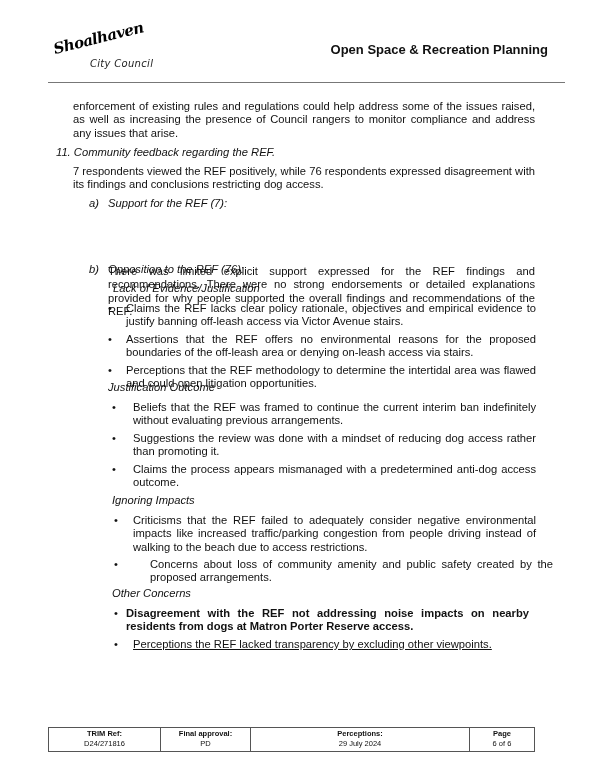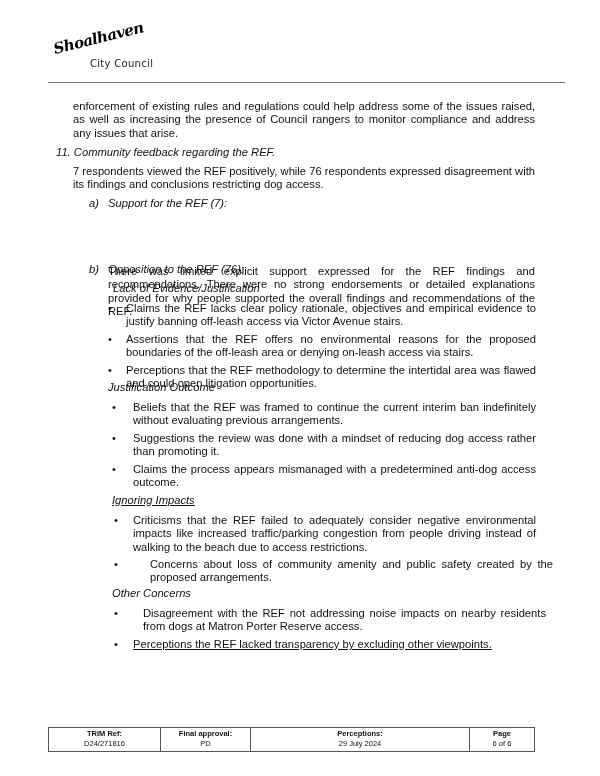--- a/index.html
+++ b/index.html
@@ -9,21 +9,21 @@
     }
     .logo { position: absolute; left: 56px; top: 40px; width: 100px; height: 36px; }
     .logo .brand {
       position: absolute; left: 0; top: 0;
       font-family: "DejaVu Serif", serif; font-style: italic; font-weight: bold;
       font-size: 15px; letter-spacing: -0.5px; transform: rotate(-14deg); transform-origin: left bottom;
       color: #000;
     }
     .logo .sub {
       position: absolute; left: 34px; top: 18px;
-      font-family: "DejaVu Sans", sans-serif; font-size: 10px; color: #222;
+      font-family: "DejaVu Sans", sans-serif; font-style: italic; font-size: 10px; color: #222;
       letter-spacing: 0.3px;
     }
     .header-right { position: absolute; right: 52px; top: 41px; text-align: right; }
     .header-right .title { font-weight: bold; font-size: 13px; line-height: 17px; }
     .header-right .sub { font-size: 12.5px; line-height: 18px; }
     .rule { position: absolute; left: 48px; right: 35px; top: 82px; height: 1px; background: #777; }
 
     .content { position: absolute; left: 0; top: 100px; width: 600px; font-size: 11.2px; line-height: 13.3px; }
     .p { position: absolute; text-align: justify; }
     .it { font-style: italic; }
@@ -39,20 +39,21 @@
   </style>
 </head>
 <body>
 
 <div class="logo">
   <span class="brand">Shoalhaven</span>
   <span class="sub">City Council</span>
 </div>
 
 <div class="header-right">
+  <div class="title">Open Space &amp; Recreation Planning</div>
 </div>
 <div class="rule"></div>
 
 <div class="content">
   <div class="p" style="left:73px; width:462px; top:0px;">enforcement of existing rules and regulations could help address some of the issues raised, as well as increasing the presence of Council rangers to monitor compliance and address any issues that arise.</div>
 
   <div class="p it" style="left:56px; top:46px;">
     <span>11.</span>
     <span>Community feedback regarding the REF.</span>
   </div>
@@ -91,34 +92,34 @@
   </div>
   <div class="bullet" style="left:112px; top:332px;">
     <span class="dot">•</span>
     <span class="txt" style="left:21px; width:403px;">Suggestions the review was done with a mindset of reducing dog access rather than promoting it.</span>
   </div>
   <div class="bullet" style="left:112px; top:363px;">
     <span class="dot">•</span>
     <span class="txt" style="left:21px; width:403px;">Claims the process appears mismanaged with a predetermined anti-dog access outcome.</span>
   </div>
 
-  <div class="p it" style="left:112px; top:394px;text-decoration:underline;">Ignoring Impacts</div>
+  <div class="p it" style="left:112px; top:394px;">Ignoring Impacts</div>
   <div class="bullet" style="left:114px; top:414px;">
     <span class="dot">•</span>
     <span class="txt" style="left:19px; width:403px;">Criticisms that the REF failed to adequately consider negative environmental impacts like increased traffic/parking congestion from people driving instead of walking to the beach due to access restrictions.</span>
   </div>
   <div class="bullet" style="left:114px; top:458px;">
     <span class="dot">•</span>
     <span class="txt" style="left:36px; width:403px;">Concerns about loss of community amenity and public safety created by the proposed arrangements.</span>
   </div>
 
   <div class="p it" style="left:112px; top:487px;">Other Concerns</div>
   <div class="bullet" style="left:114px; top:507px;">
     <span class="dot">•</span>
-    <span class="txt" style="left:29px; width:403px;">Disagreement with the REF not addressing noise impacts on nearby residents from dogs at Matron Porter Reserve access.</span>
+    <span class="txt" style="left:12px; width:403px;font-weight:bold;">Disagreement with the REF not addressing noise impacts on nearby residents from dogs at Matron Porter Reserve access.</span>
   </div>
   <div class="bullet" style="left:114px; top:538px;">
     <span class="dot">•</span>
     <span class="txt" style="left:19px; width:403px; white-space:nowrap;text-decoration:underline;">Perceptions the REF lacked transparency by excluding other viewpoints.</span>
   </div>
 </div>
 
 <div class="footer">
   <table>
     <tbody>

